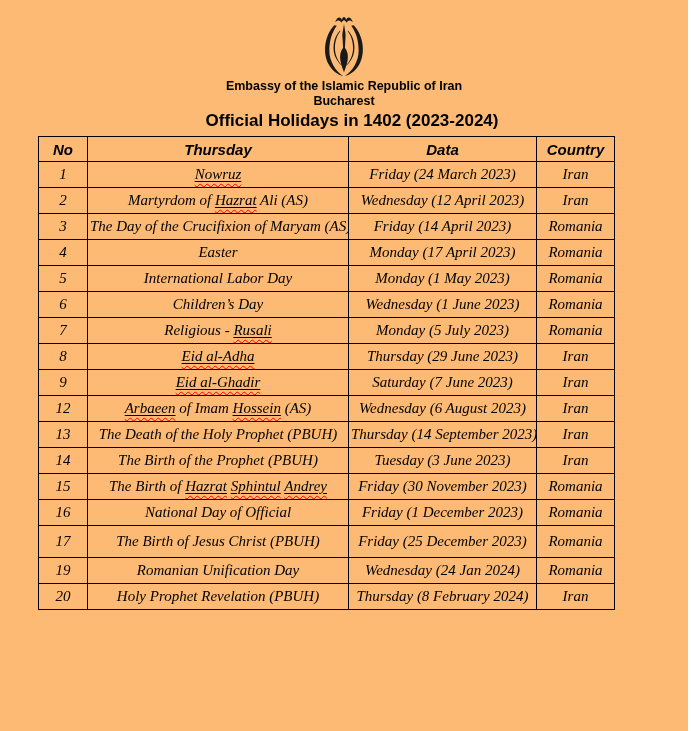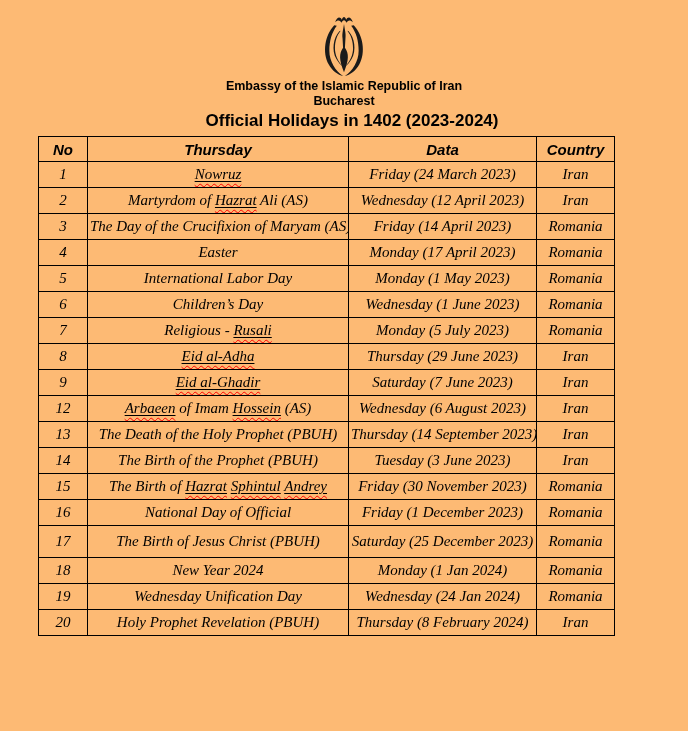--- a/index.html
+++ b/index.html
@@ -201,32 +201,26 @@
         </tr>
         <tr>
           <td class="cell-no">16</td>
           <td class="cell-occasion">National Day of Official</td>
           <td class="cell-date">Friday (1 December 2023)</td>
           <td class="cell-country">Romania</td>
         </tr>
         <tr class="tall">
           <td class="cell-no">17</td>
           <td class="cell-occasion">The Birth of Jesus Christ (PBUH)</td>
-          <td class="cell-date">Saturday (25 December 2023)</td>
-          <td class="cell-country">Romania</td>
-        </tr>
-        <tr>
-          <td class="cell-no">18</td>
-          <td class="cell-occasion">New Year 2024</td>
-          <td class="cell-date">Monday (1 Jan 2024)</td>
+          <td class="cell-date">Friday (25 December 2023)</td>
           <td class="cell-country">Romania</td>
         </tr>
         <tr>
           <td class="cell-no">19</td>
-          <td class="cell-occasion">Wednesday Unification Day</td>
+          <td class="cell-occasion">Romanian Unification Day</td>
           <td class="cell-date">Wednesday (24 Jan 2024)</td>
           <td class="cell-country">Romania</td>
         </tr>
         <tr>
           <td class="cell-no">20</td>
           <td class="cell-occasion">Holy Prophet Revelation (PBUH)</td>
           <td class="cell-date">Thursday (8 February 2024)</td>
           <td class="cell-country">Iran</td>
         </tr>
       </tbody>

